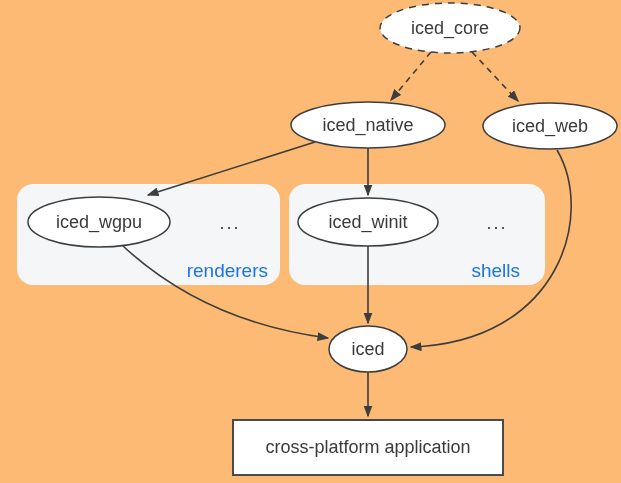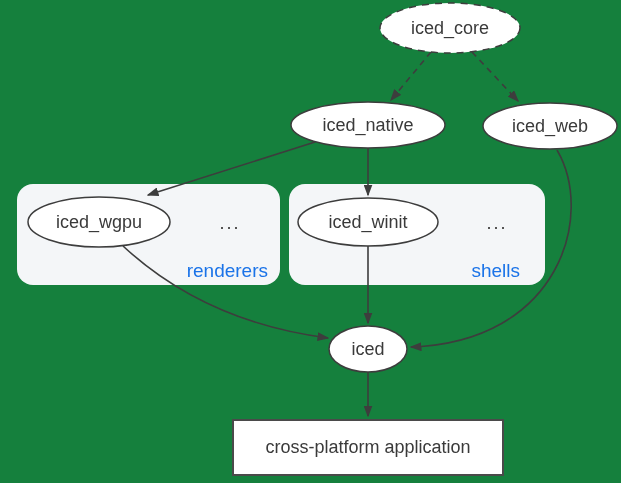--- a/index.html
+++ b/index.html
@@ -5,21 +5,21 @@
   html, body {
     margin: 0;
     padding: 0;
     background: #ffffff;
     font-family: "Liberation Sans", sans-serif;
   }
   .stage {
     position: relative;
     width: 621px;
     height: 483px;
-    background: #15803d;
+    background: #fdba74;
     overflow: hidden;
   }
   svg { display: block; }
   .group-box {
     fill: #f4f6f8;
     stroke: none;
   }
   .node-ellipse {
     fill: #ffffff;
     stroke: #3d3d3d;

